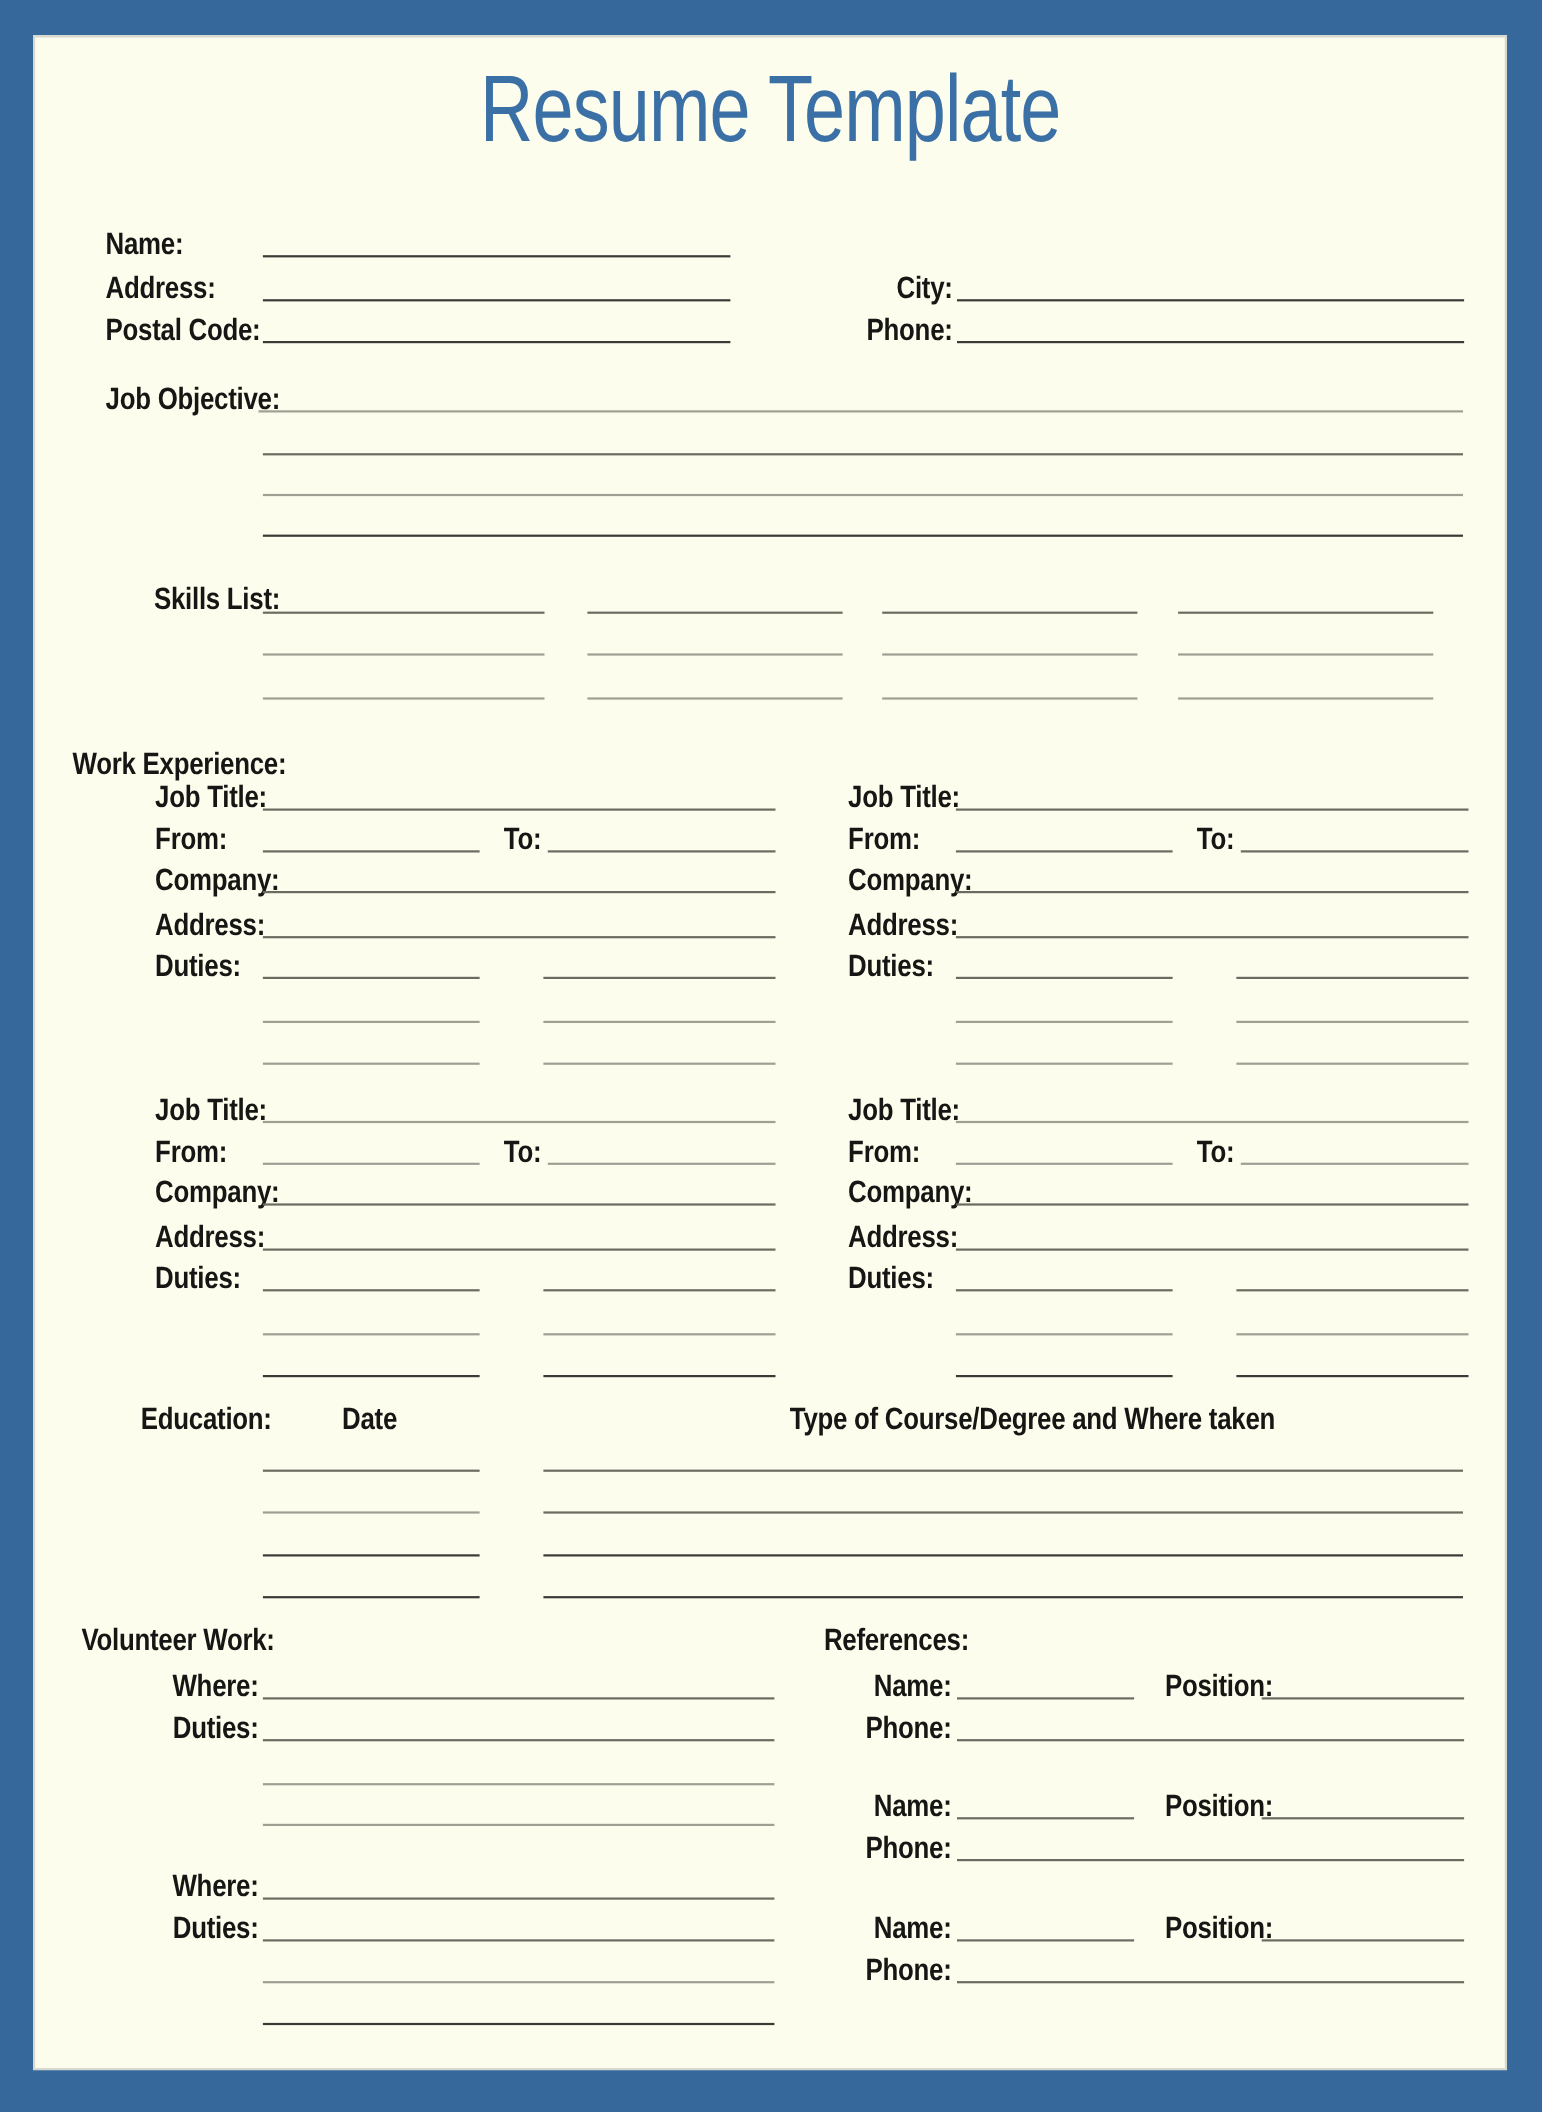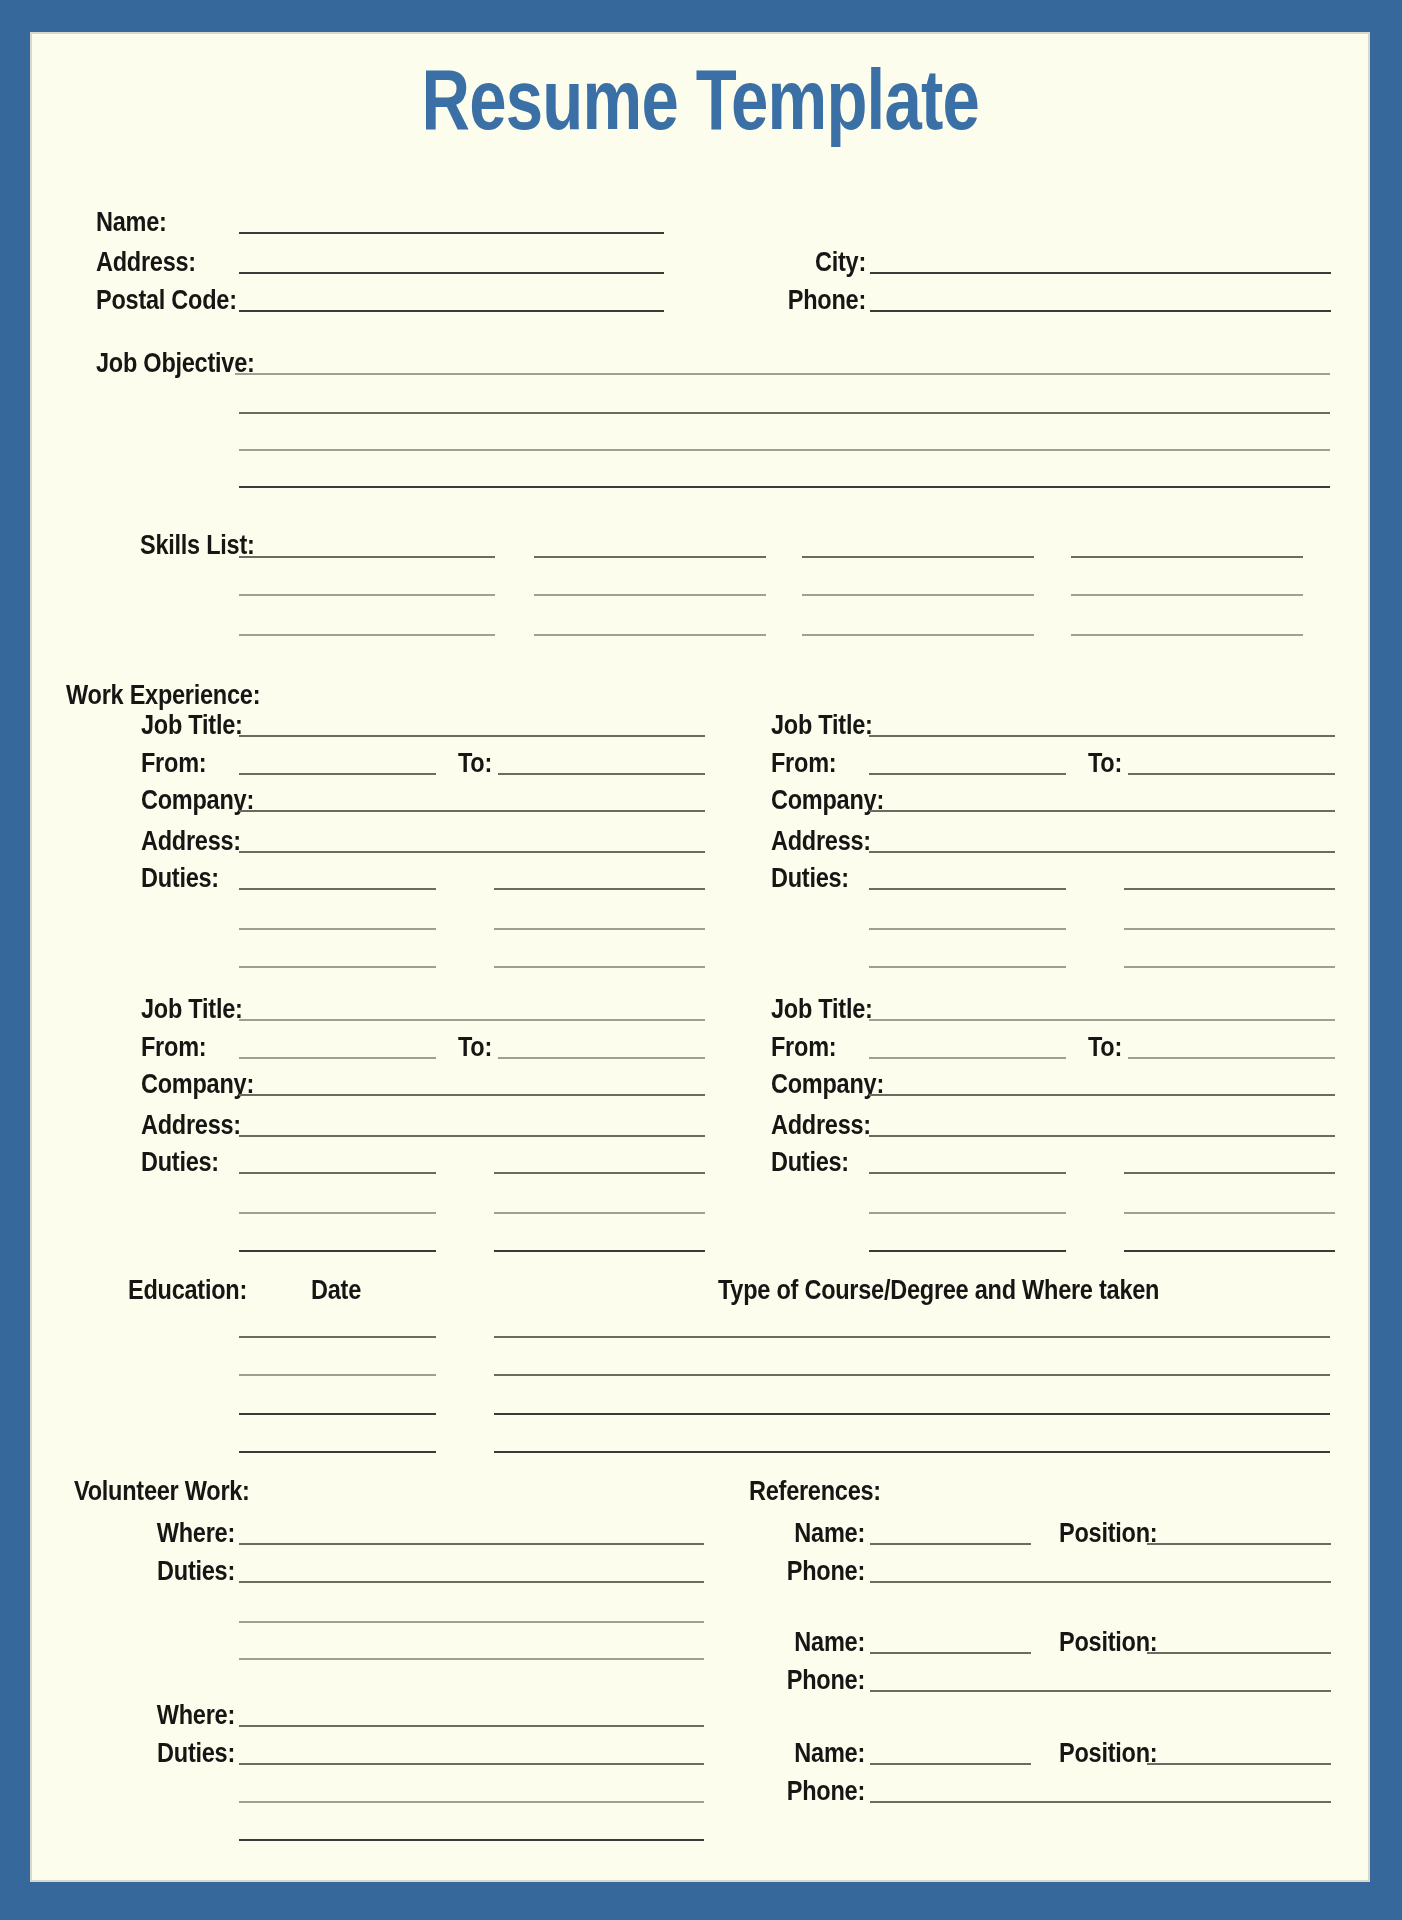--- a/index.html
+++ b/index.html
@@ -9,21 +9,21 @@
     font-family:"Liberation Sans", sans-serif;
     overflow:hidden;
   }
   .page{
     position:absolute;left:30px;top:32px;width:1340px;height:1850px;
     background:#fdfdee;
     box-shadow:0 0 0 2px #d8d8cf inset;
   }
   .title{
     position:absolute;left:0;top:18px;width:100%;text-align:center;
-    color:#3b70a6;font-size:86px;font-weight:700;letter-spacing:-1px;
+    color:#3b70a6;font-size:86px;font-weight:400;letter-spacing:-1px;
   }
   .title span{display:inline-block;transform:scaleX(.78);transform-origin:center;white-space:nowrap;}
   .lbl{
     position:absolute;white-space:nowrap;color:#161614;
     font-size:28px;line-height:30px;font-weight:600;letter-spacing:-.3px;
     transform:scaleX(.84);transform-origin:left center;
   }
   .lbl.r{text-align:right;transform-origin:right center;}
   .hdr{font-weight:700;}
   .ln{position:absolute;height:0;border-top:2px solid #6b6b62;}

